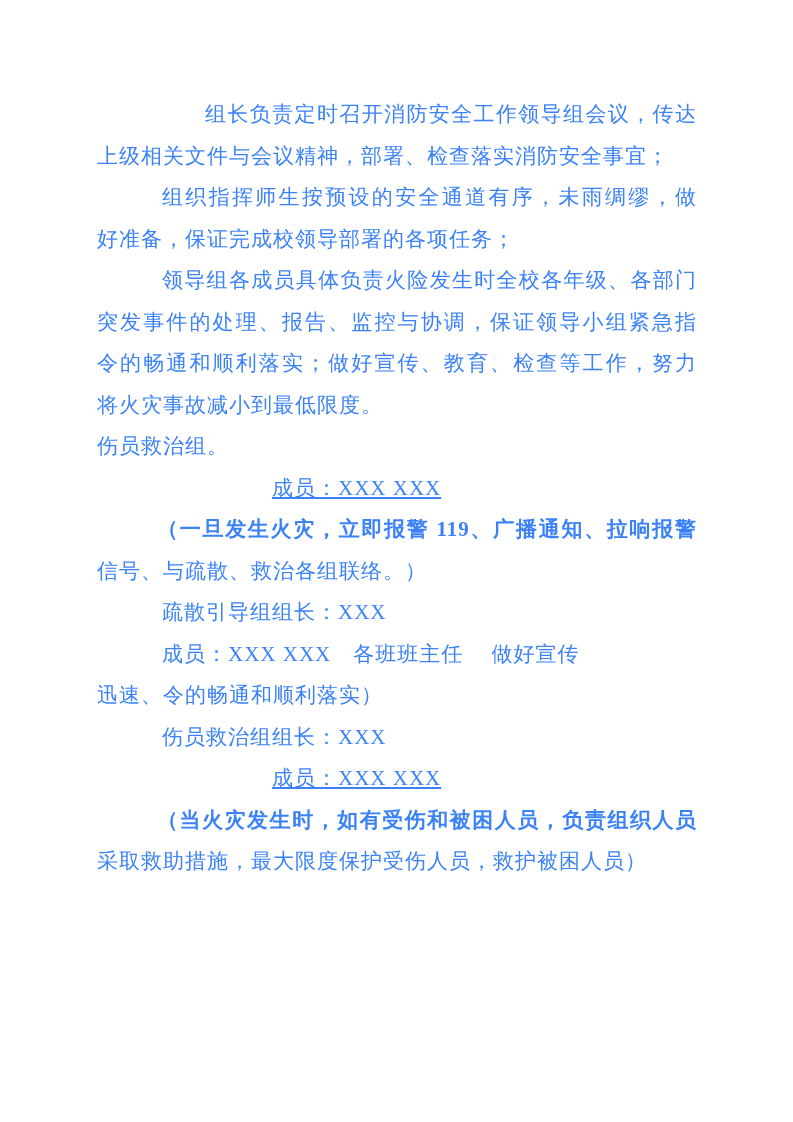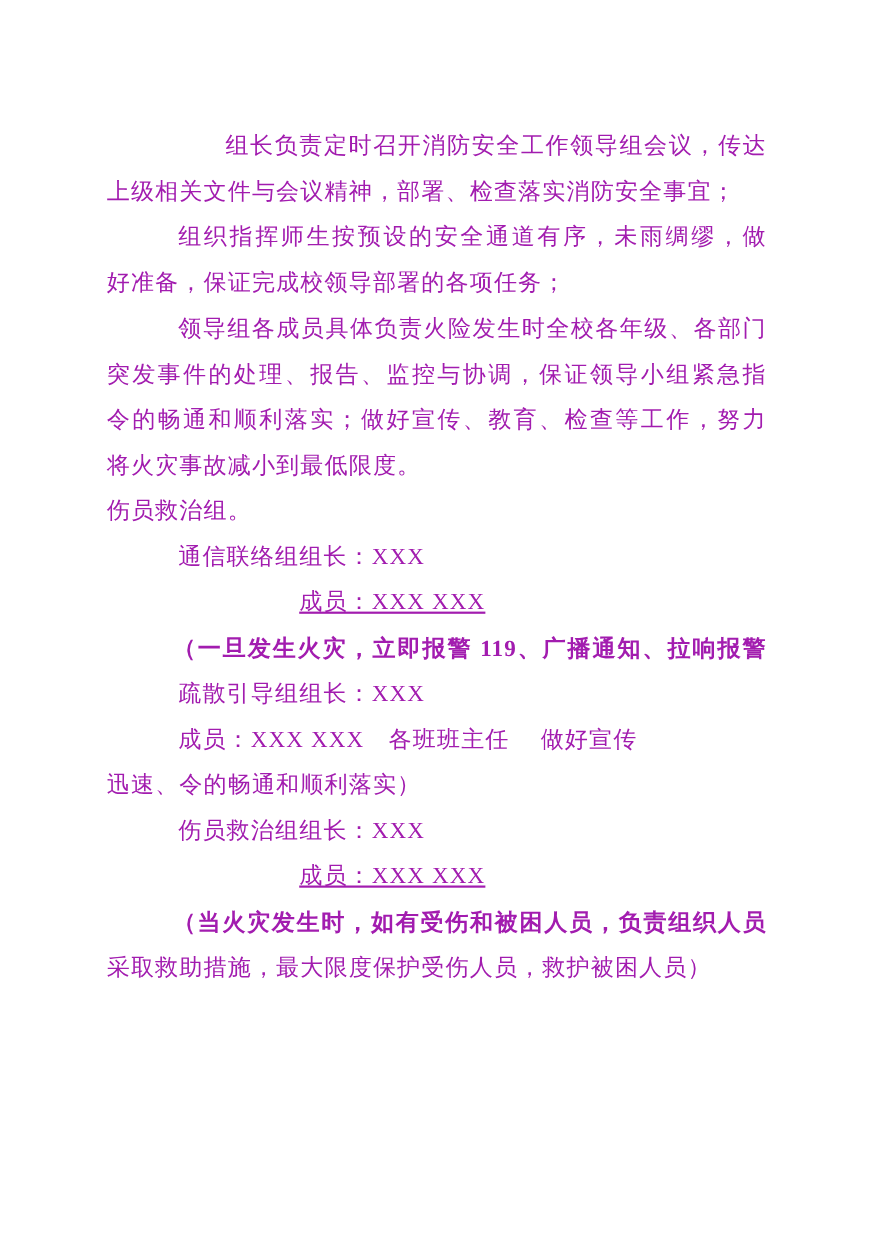--- a/index.html
+++ b/index.html
@@ -14,22 +14,21 @@
     overflow: hidden;
     font-family: "Liberation Serif", "DejaVu Serif", serif;
   }
   .doc {
     position: absolute;
     left: 97px;
     top: 94px;
     width: 600px;
     font-size: 21px;
     line-height: 41.5px;
-    color: #a21caf;
-    margin-top: 18px;
+    color: #3b82f6;
   }
   .l {
     letter-spacing: 1px;
     white-space: pre-wrap;
     height: 41.5px;
   }
   
   .just {
     text-align: justify;
     text-align-last: justify;
@@ -47,23 +46,23 @@
 <div class="doc">
   <div class="l ind-first just">组长负责定时召开消防安全工作领导组会议，传达</div>
   <div class="l">上级相关文件与会议精神，部署、检查落实消防安全事宜；</div>
   <div class="l ind-p just">组织指挥师生按预设的安全通道有序，未雨绸缪，做</div>
   <div class="l">好准备，保证完成校领导部署的各项任务；</div>
   <div class="l ind-p just">领导组各成员具体负责火险发生时全校各年级、各部门</div>
   <div class="l just">突发事件的处理、报告、监控与协调，保证领导小组紧急指</div>
   <div class="l just">令的畅通和顺利落实；做好宣传、教育、检查等工作，努力</div>
   <div class="l">将火灾事故减小到最低限度。</div>
   <div class="l">伤员救治组。</div>
-  <div class="l ind-p">通信联络组组长：XXX</div>
   <div class="l ind-member">成员：XXX XXX</div>
   <div class="l ind-paren just">（一旦发生火灾，立即报警 119、广播通知、拉响报警</div>
+  <div class="l">信号、与疏散、救治各组联络。）</div>
   <div class="l ind-p">疏散引导组组长：XXX</div>
   <div class="l ind-p">成员：XXX XXX　各班班主任　 做好宣传</div>
   <div class="l">迅速、令的畅通和顺利落实）</div>
   <div class="l ind-p">伤员救治组组长：XXX</div>
   <div class="l ind-member">成员：XXX XXX</div>
   <div class="l ind-paren just">（当火灾发生时，如有受伤和被困人员，负责组织人员</div>
   <div class="l">采取救助措施，最大限度保护受伤人员，救护被困人员）</div>
 </div>
 
 </body></html>

